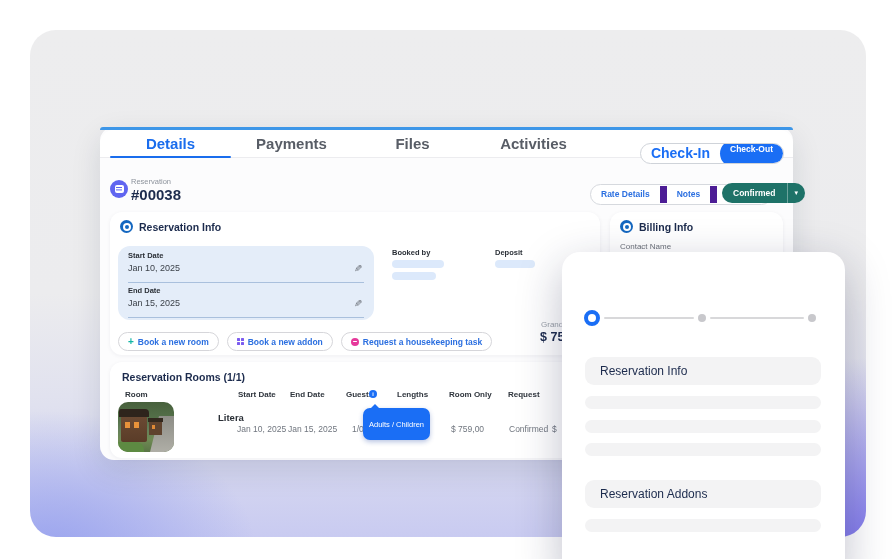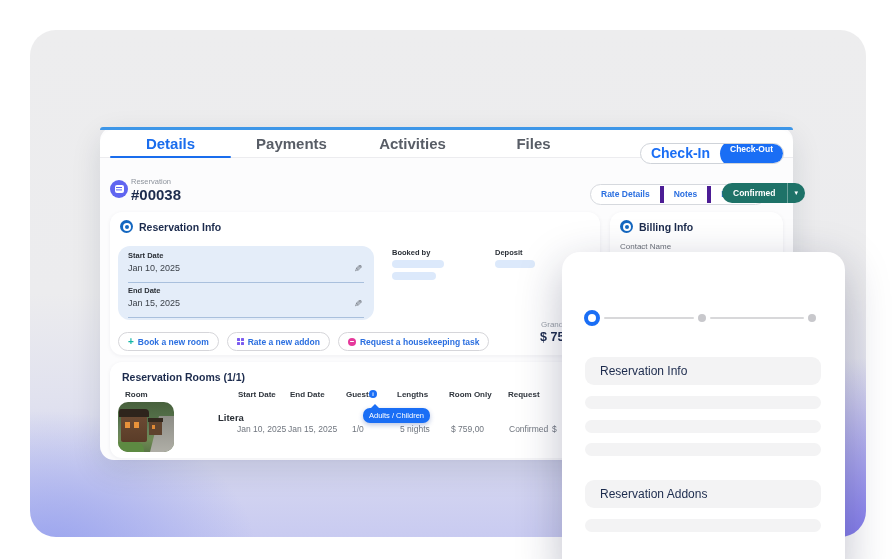--- a/index.html
+++ b/index.html
@@ -30,21 +30,21 @@
   .seg .out{padding:0 10px;font-size:8.5px;font-weight:700;color:#fff;background:#1a6ef5;border-radius:999px;line-height:19px;height:27px;}
 
   .badge-circ{position:absolute;left:10px;top:53px;width:18px;height:18px;border-radius:50%;background:#6065f0;}
   .badge-circ i{position:absolute;left:4.5px;top:5px;width:9px;height:8px;background:#fff;border-radius:2px;display:block;}
   .badge-circ i::after{content:"";position:absolute;left:1.5px;top:2px;width:6px;height:1.2px;background:#6065f0;box-shadow:0 2.4px 0 #6065f0;}
   .eyebrow{position:absolute;left:31px;top:50px;font-size:7.5px;color:#8d939c;}
   .resv-id{position:absolute;left:31px;top:59px;font-size:15px;font-weight:700;color:#1c2b4d;}
 
   .actions{position:absolute;left:490px;top:57px;height:19px;display:flex;align-items:center;background:#fff;
            border:1px solid #d6d9de;border-radius:999px;}
-  .actions .a{padding:0 10px;font-size:8.5px;font-weight:600;color:#2b6fe0;line-height:17px;border-right:4px solid #4c1d95;cursor:pointer;}
+  .actions .a{padding:0 10px;font-size:8.5px;font-weight:600;color:#2b6fe0;line-height:17px;border-right:7px solid #4c1d95;cursor:pointer;}
   .actions .a:last-child{border-right:none;}
   .status-btn{position:absolute;left:622px;top:56px;height:20px;display:flex;align-items:center;background:#1e7268;
               border-radius:999px;overflow:hidden;cursor:pointer;}
   .status-btn .lbl{padding:0 11px;font-size:8.5px;font-weight:700;color:#fff;}
   .status-btn .caret{padding:0 7px;height:20px;display:flex;align-items:center;border-left:1px solid rgba(255,255,255,.35);color:#fff;font-size:7px;}
 
   .card{position:absolute;background:#ffffff;border-radius:12px;box-shadow:0 1px 4px rgba(30,40,70,.06);}
   .card-resv{left:10px;top:85px;width:490px;height:143px;}
   .card-bill{left:510px;top:85px;width:173px;height:243px;}
   .card-rooms{left:10px;top:235px;width:673px;height:96px;text-align:right;}
@@ -89,21 +89,21 @@
          background:linear-gradient(180deg,#47603c 0%,#55714a 35%,#65805a 55%,#6f8a54 75%,#5a7546 100%);}
   .thumb .path{position:absolute;right:-6px;top:14px;width:26px;height:40px;background:linear-gradient(180deg,#8d8d86,#b3b2aa);transform:skewX(-14deg);}
   .thumb .cab1{position:absolute;left:3px;top:14px;width:26px;height:26px;background:linear-gradient(180deg,#6b4a33,#5a3c28);border-radius:2px;}
   .thumb .cab1::before{content:"";position:absolute;left:-2px;top:-7px;width:30px;height:8px;background:#2e241c;border-radius:2px 4px 0 0;}
   .thumb .cab1::after{content:"";position:absolute;left:4px;top:6px;width:5px;height:6px;background:#e8923a;box-shadow:9px 0 0 #e8923a;}
   .thumb .cab2{position:absolute;left:31px;top:20px;width:13px;height:13px;background:#5f432e;}
   .thumb .cab2::before{content:"";position:absolute;left:-1px;top:-4px;width:15px;height:4px;background:#32281e;}
   .thumb .cab2::after{content:"";position:absolute;left:3px;top:3px;width:3px;height:4px;background:#e08a36;}
   .thumb .grass{position:absolute;left:0;bottom:0;width:26px;height:10px;background:#5d8a42;border-radius:0 8px 0 0;}
 
-  .tooltip{position:absolute;left:253px;top:46px;width:67px;height:15px;background:#1a6ef5;border-radius:7px;
+  .tooltip{position:absolute;left:253px;top:46px;width:67px;height:32px;background:#1a6ef5;border-radius:7px;
            color:#fff;font-size:7.5px;display:flex;align-items:center;justify-content:center;z-index:20;
            box-shadow:0 2px 5px rgba(20,60,160,.3);}
   .tooltip::before{content:"";position:absolute;left:8px;top:-4px;border-left:4px solid transparent;
            border-right:4px solid transparent;border-bottom:4px solid #1a6ef5;}
 
   
   .overlay{position:absolute;left:562px;top:252px;width:283px;height:330px;background:#ffffff;border-radius:18px;
            box-shadow:0 14px 45px rgba(25,30,70,.28);z-index:50;}
   .ov-title{position:absolute;left:23px;top:18px;font-size:19px;font-weight:600;color:#172b4d;}
   .step-dot-active{position:absolute;left:22px;top:58px;width:8px;height:8px;border:4px solid #1a6ef5;border-radius:50%;background:#fff;}
@@ -120,22 +120,22 @@
 <div class="page">
   <div class="stage"></div>
 
   <div class="window">
     <div class="topline"></div>
 
     <div class="tabbar">
       <div class="tabs">
         <div class="tab active">Details</div>
         <div class="tab">Payments</div>
+        <div class="tab">Files</div>
         <div class="tab">Activities</div>
-        <div class="tab">Files</div>
       </div>
       <div class="seg">
         <div class="in">Check-In</div>
         <div class="out">Check-Out</div>
       </div>
     </div>
 
     <div class="badge-circ">
         <i></i>
       </div>
@@ -177,21 +177,21 @@
       <div class="mini-lab" style="left:385px;top:36px;">Deposit</div>
       <div class="skel-b" style="left:385px;top:48px;width:40px;"></div>
 
       <div class="pillbtns">
         <div class="pbtn">
           <span class="ic-plus">+</span>
           <span>Book a new room</span>
         </div>
         <div class="pbtn">
           <span class="ic-grid"></span>
-          <span>Rate a new addon</span>
+          <span>Book a new addon</span>
         </div>
         <div class="pbtn">
           <span class="ic-pink"></span>
           <span>Request a housekeeping task</span>
         </div>
       </div>
 
       <div class="gtotal-lab">Grand total</div>
       <div class="gtotal-val">$ 759,00</div>
     </div>

